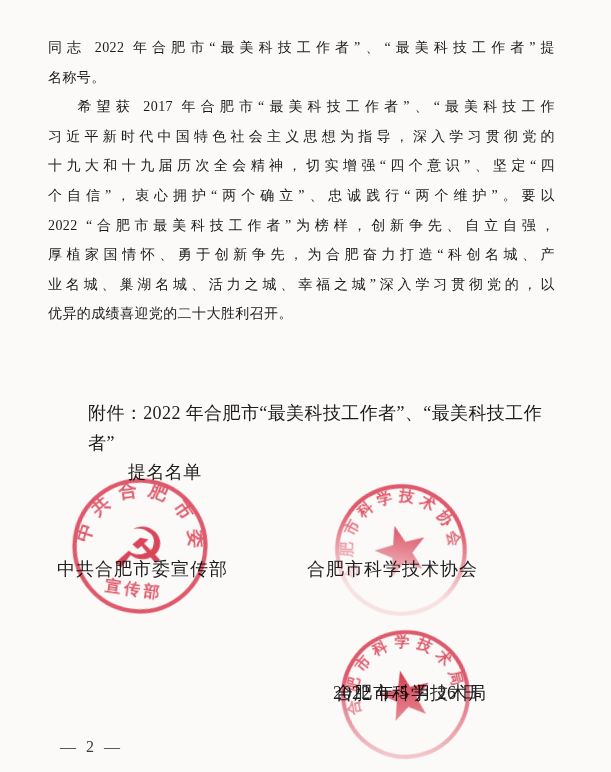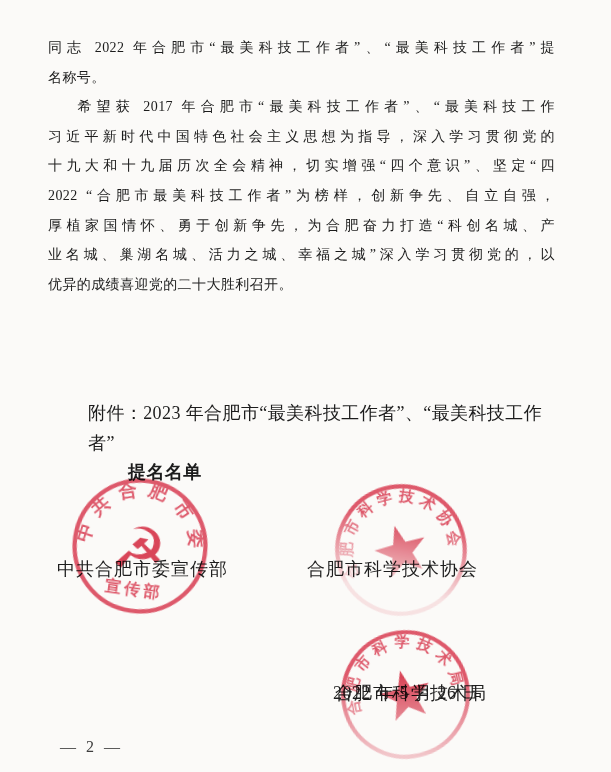--- a/index.html
+++ b/index.html
@@ -21,21 +21,21 @@
   }
   .bline{white-space:nowrap;}
   .bline.j{white-space:normal;text-align:justify;text-align-last:justify;}
   .bline.ind{text-indent:2.1em;}
 
   
   .attach{
     position:absolute;left:88px;top:399px;width:480px;
     font-size:18px;line-height:29.6px;letter-spacing:0.4px;
   }
-  .attach .l2{margin-left:40px;font-weight:bold;}
+  .attach .l2{margin-left:40px;}
 
   
   .sig{
     position:absolute;font-size:18px;letter-spacing:1px;color:#1e1e1e;
     white-space:nowrap;
   }
   #sig-left{left:57px;top:557px;}
   #sig-right{left:307px;top:557px;}
   #sig-bureau{left:335px;top:681px;}
   #sig-date{left:333px;top:681px;letter-spacing:0.5px;}
@@ -81,28 +81,29 @@
 <body>
 
 <div class="page">
 
   <div class="doc-body">
       <div class="bline j">同志 2022 年合肥市“最美科技工作者”、“最美科技工作者”提</div>
       <div class="bline">名称号。</div>
       <div class="bline j ind">希望获 2017 年合肥市“最美科技工作者”、“最美科技工作</div>
       <div class="bline j">习近平新时代中国特色社会主义思想为指导，深入学习贯彻党的</div>
       <div class="bline j">十九大和十九届历次全会精神，切实增强“四个意识”、坚定“四</div>
+      <div class="bline j">个自信”，衷心拥护“两个确立”、忠诚践行“两个维护”。要以</div>
       <div class="bline j">2022 “合肥市最美科技工作者”为榜样，创新争先、自立自强，</div>
       <div class="bline j">厚植家国情怀、勇于创新争先，为合肥奋力打造“科创名城、产</div>
       <div class="bline j">业名城、巢湖名城、活力之城、幸福之城”深入学习贯彻党的，以</div>
       <div class="bline">优异的成绩喜迎党的二十大胜利召开。</div>
     </div>
 
   <div class="attach">
-    <div class="l1">附件：2023 年合肥市“最美科技工作者”、“最美科技工作者”</div>
+    <div class="l1">附件：2022 年合肥市“最美科技工作者”、“最美科技工作者”</div>
     <div class="l2">提名名单</div>
   </div>
 
   <div class="sig" id="sig-left">中共合肥市委宣传部</div>
   <div class="sig" id="sig-right">合肥市科学技术协会</div>
   <div class="sig" id="sig-bureau">合肥市科学技术局</div>
   <div class="sig" id="sig-date">2022 年 5 月 26 日</div>
 
   <div class="pagenum">— 2 —</div>
 

